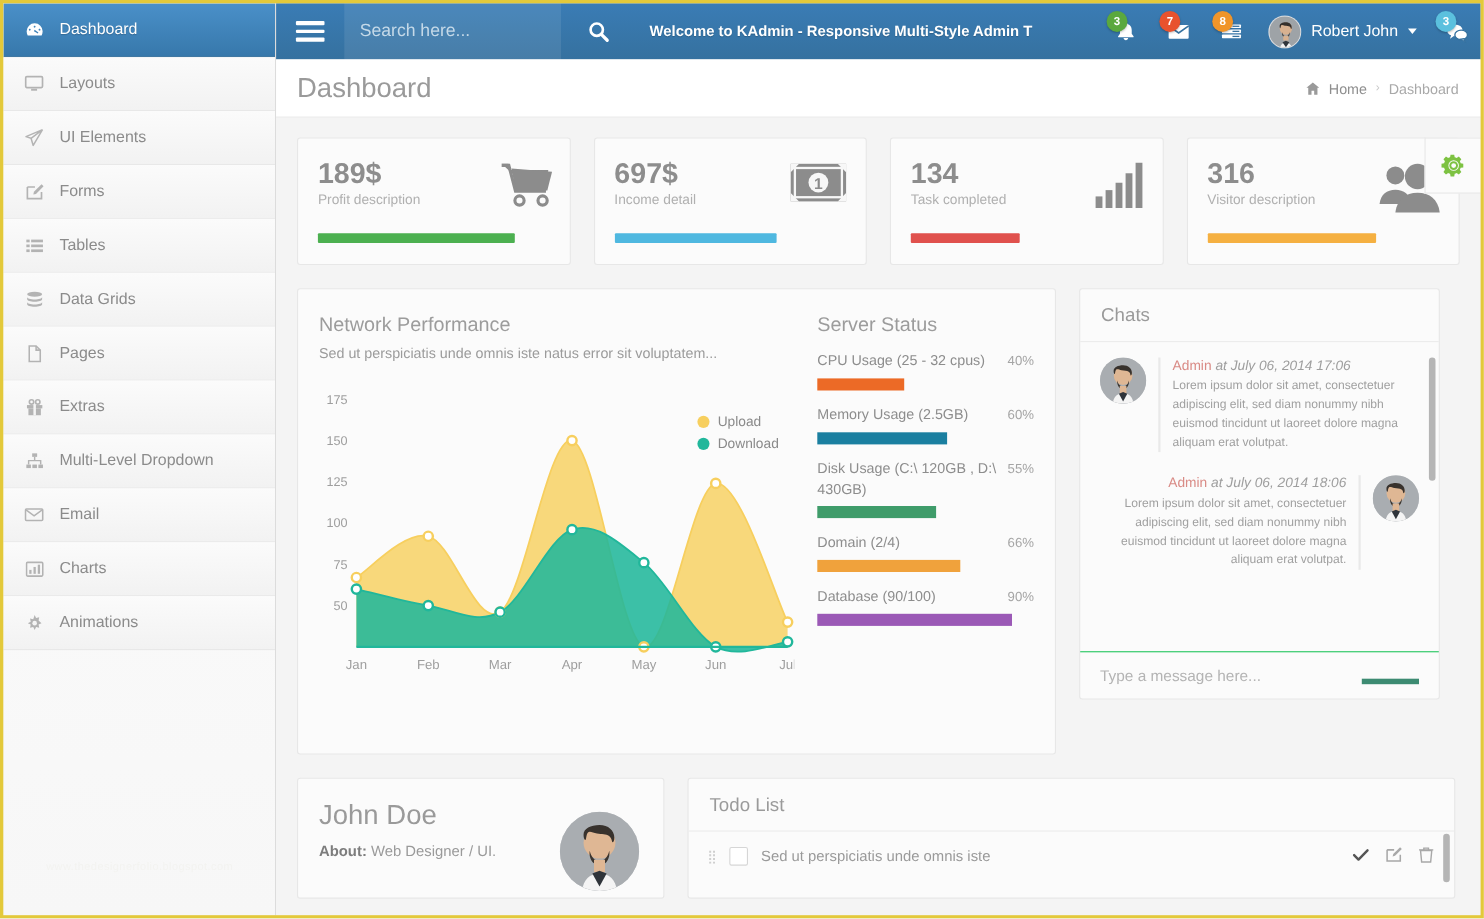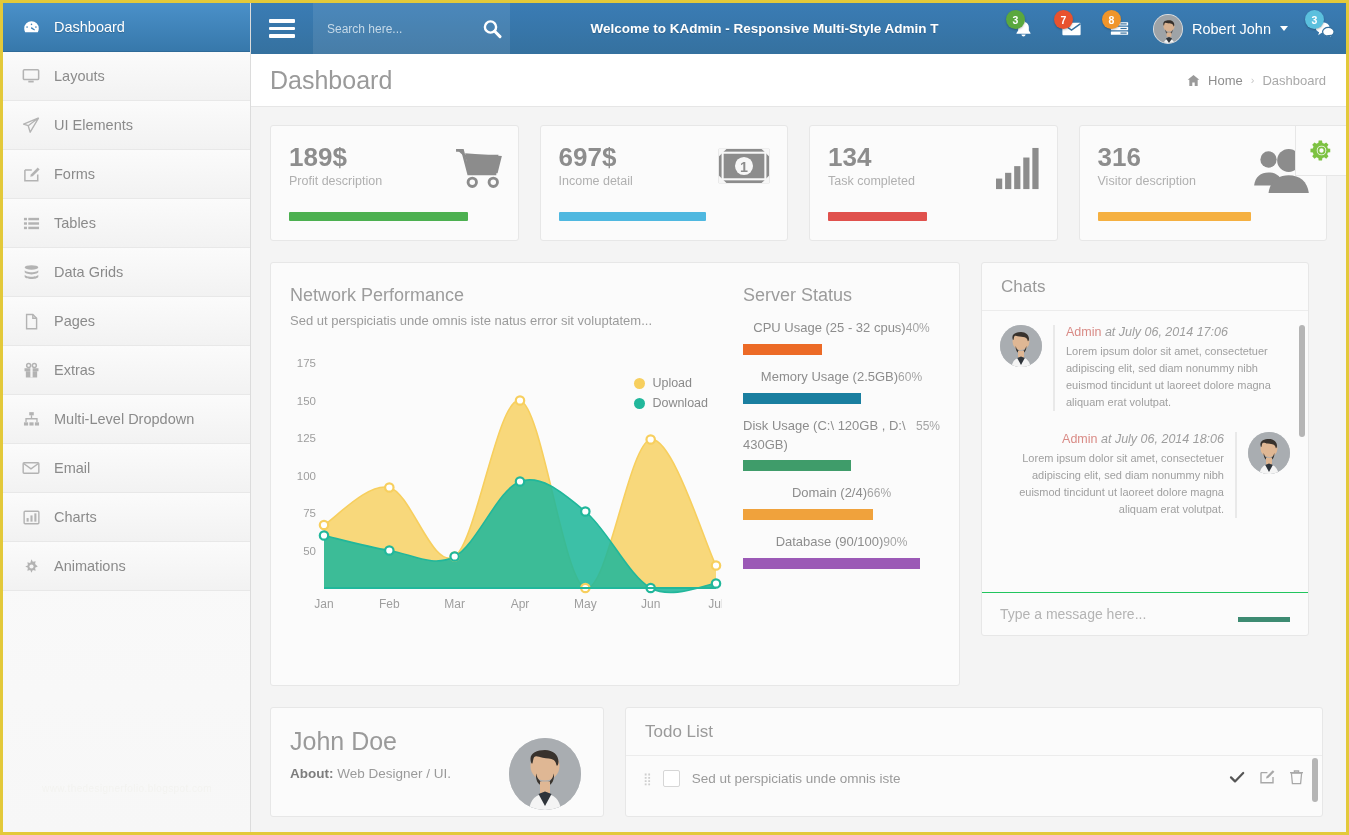--- a/index.html
+++ b/index.html
@@ -74,21 +74,21 @@
   }
   .hamburger span { display: block; width: 26px; height: 3.5px; background: #fff; border-radius: 1px; }
   .searchbox {
     width: 197px; height: 51px;
     background: rgba(255,255,255,.09);
     display: flex; align-items: center; padding: 0 14px;
     position: relative;
   }
   .searchbox input {
     flex: 1; background: transparent; border: none; outline: none;
-    color: #fff; font-size: 12px; font-family: inherit;
+    color: #fff; font-size: 16px; font-family: inherit;
   }
   .searchbox input::placeholder { color: #c5d9e8; }
   .search-btn {
     background: transparent; border: none; cursor: pointer;
     color: #fff; display: flex; align-items: center;
   }
   .welcome {
     flex: 1; text-align: center; color: #fff;
     font-size: 13.5px; font-weight: bold;
     text-shadow: 0 1px 1px rgba(0,0,0,.2);
@@ -175,21 +175,21 @@
   .perf-sub { font-size: 13px; color: #9b9b9b; margin-top: 7px; }
   .chart-wrap { position: relative; width: 432px; height: 270px; margin-top: 16px; }
   .chart-wrap svg { display: block; }
   .legend { position: absolute; right: 14px; top: 32px; font-size: 12.5px; color: #8a8a8a; }
   .legend div { display: flex; align-items: center; gap: 7px; margin-bottom: 6px; }
   .legend .dot { width: 11px; height: 11px; border-radius: 50%; }
 
   .perf-right { width: 228px; padding: 22px 19px 0 12px; }
   .srv-h { font-size: 18px; font-weight: 300; color: #9c9c9c; margin-bottom: 13px; }
   .srv-item { margin-bottom: 13px; }
-  .srv-top { display: flex; justify-content: center; align-items: flex-start; gap: 0; }
+  .srv-top { display: flex; justify-content: space-between; align-items: flex-start; gap: 0; }
   .srv-label { font-size: 13px; color: #8d8d8d; line-height: 1.45; }
   .srv-pct { font-size: 12px; color: #a5a5a5; flex: none; padding-top: 2px; }
   .srv-track { height: 11px; background: transparent; margin-top: 6px; }
   .srv-fill { height: 11px; }
 
   
   .chats-panel { width: 328px; height: 374px; display: flex; flex-direction: column; position: relative; }
   .chats-body { flex: 1; padding: 14px 18px 0 18px; position: relative; overflow: hidden; }
   .chat-msg { display: flex; gap: 11px; margin-bottom: 21px; }
   .chat-msg.right { flex-direction: row-reverse; text-align: right; }

